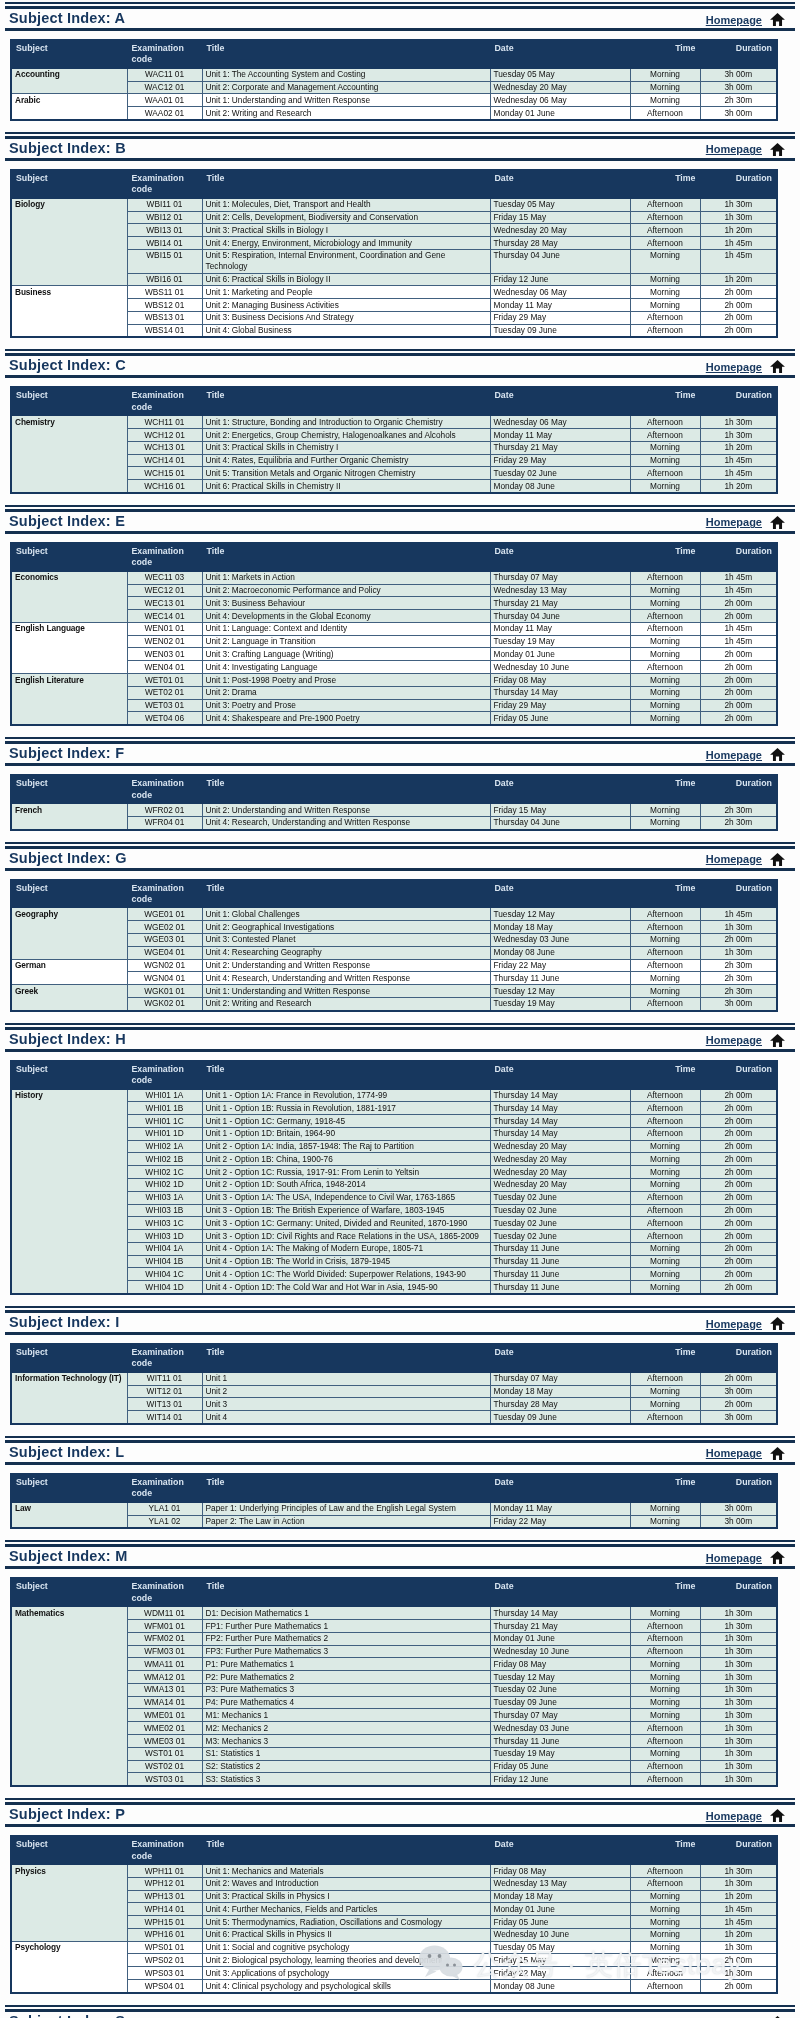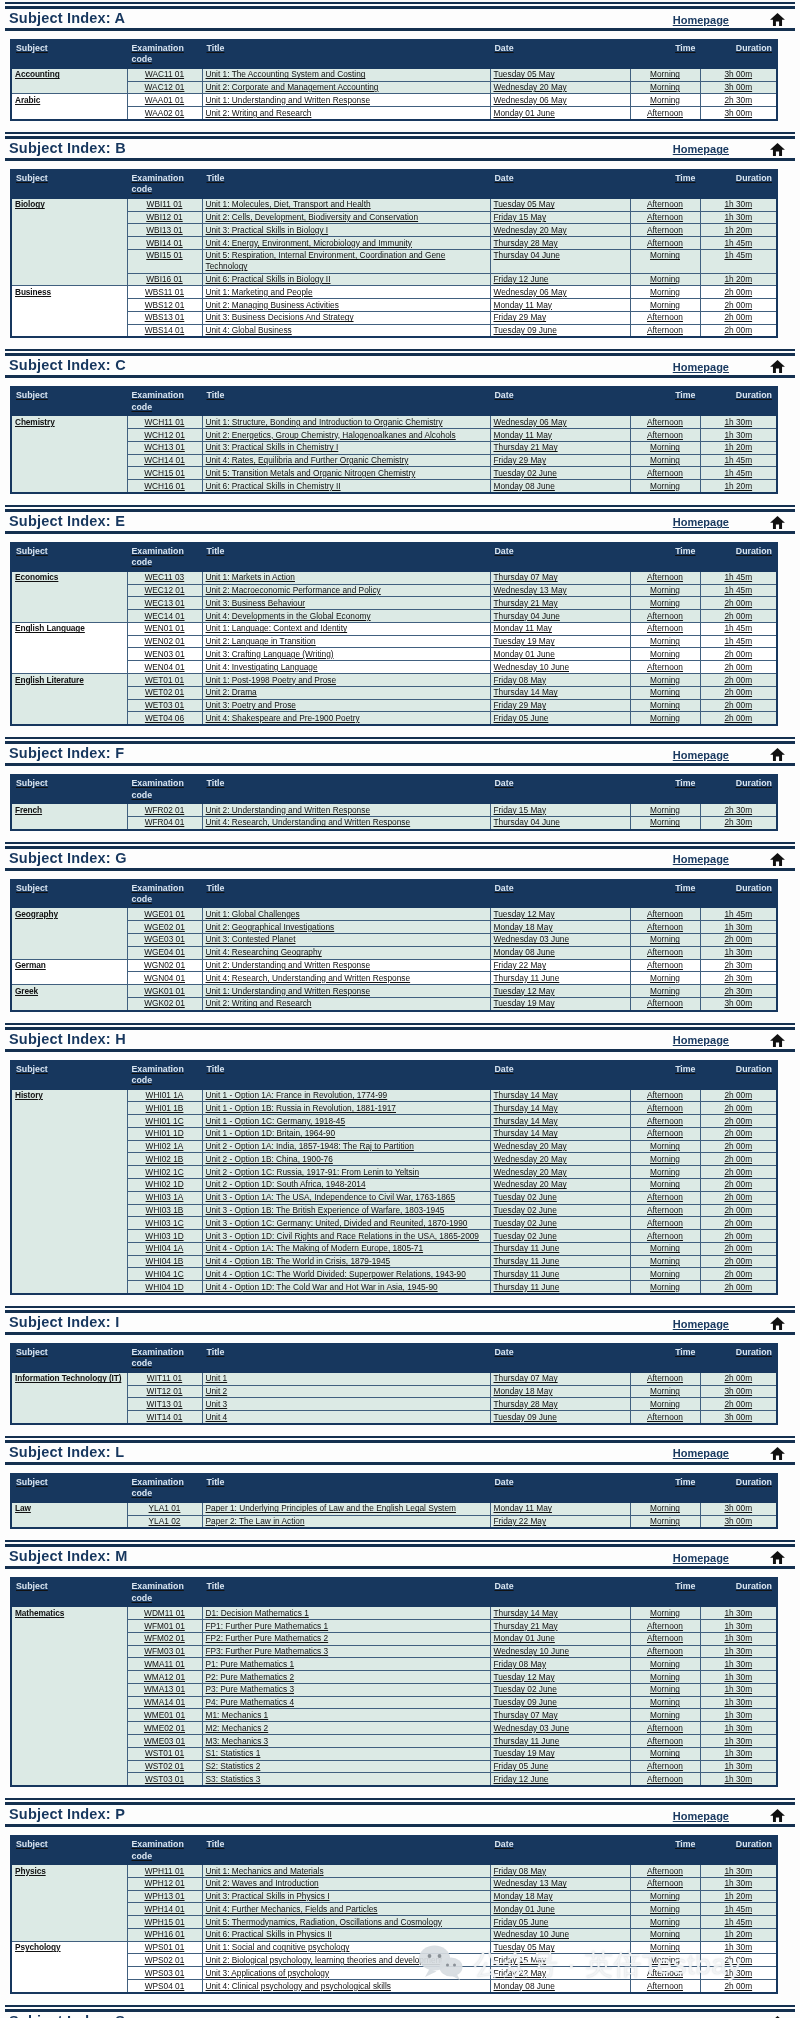--- a/index.html
+++ b/index.html
@@ -10,29 +10,29 @@
   }
   #sections { padding-top:2px; }
   .section { margin:0 5px 11px; }
   .rule-thin { height:2px; background:#14304F; margin-bottom:2px; }
   .sec-head {
     display:flex; justify-content:space-between; align-items:flex-end;
     border-top:3px solid #14304F; border-bottom:3px solid #14304F;
     padding:1px 4px 2px;
   }
   .sec-title { margin:0; font-size:14.5px; font-weight:bold; color:#17375E; letter-spacing:.2px; }
-  .sec-links { display:flex; align-items:center; gap:41px; padding-right:6px; }
+  .sec-links { display:flex; align-items:center; gap:8px; padding-right:6px; }
   .homepage { font-size:11px; font-weight:bold; color:#17375E; text-decoration:underline; cursor:pointer; }
   .home-ico { display:flex; align-items:center; }
   .home-ico svg { display:block; }
 
   table.exam-table {
     border-collapse:collapse; table-layout:fixed;
     width:748px; margin:8px 5px 0;
-    font-size:8.3px; border:2px solid #17375E;text-decoration:underline;
+    font-size:8.3px; border:2px solid #17375E;
   }
   col.c0{width:116px} col.c1{width:75px} col.c2{width:288px}
   col.c3{width:140px} col.c4{width:70px}  col.c5{width:77px}
   th {
     background:#17375E; color:#D8E4F0; font-size:8.8px; font-weight:bold;
     text-align:left; vertical-align:top; padding:2px 4px; border:1px solid #17375E;
     line-height:1.3;
   }
   th.c4, th.c5 { text-align:right; }
   td {

